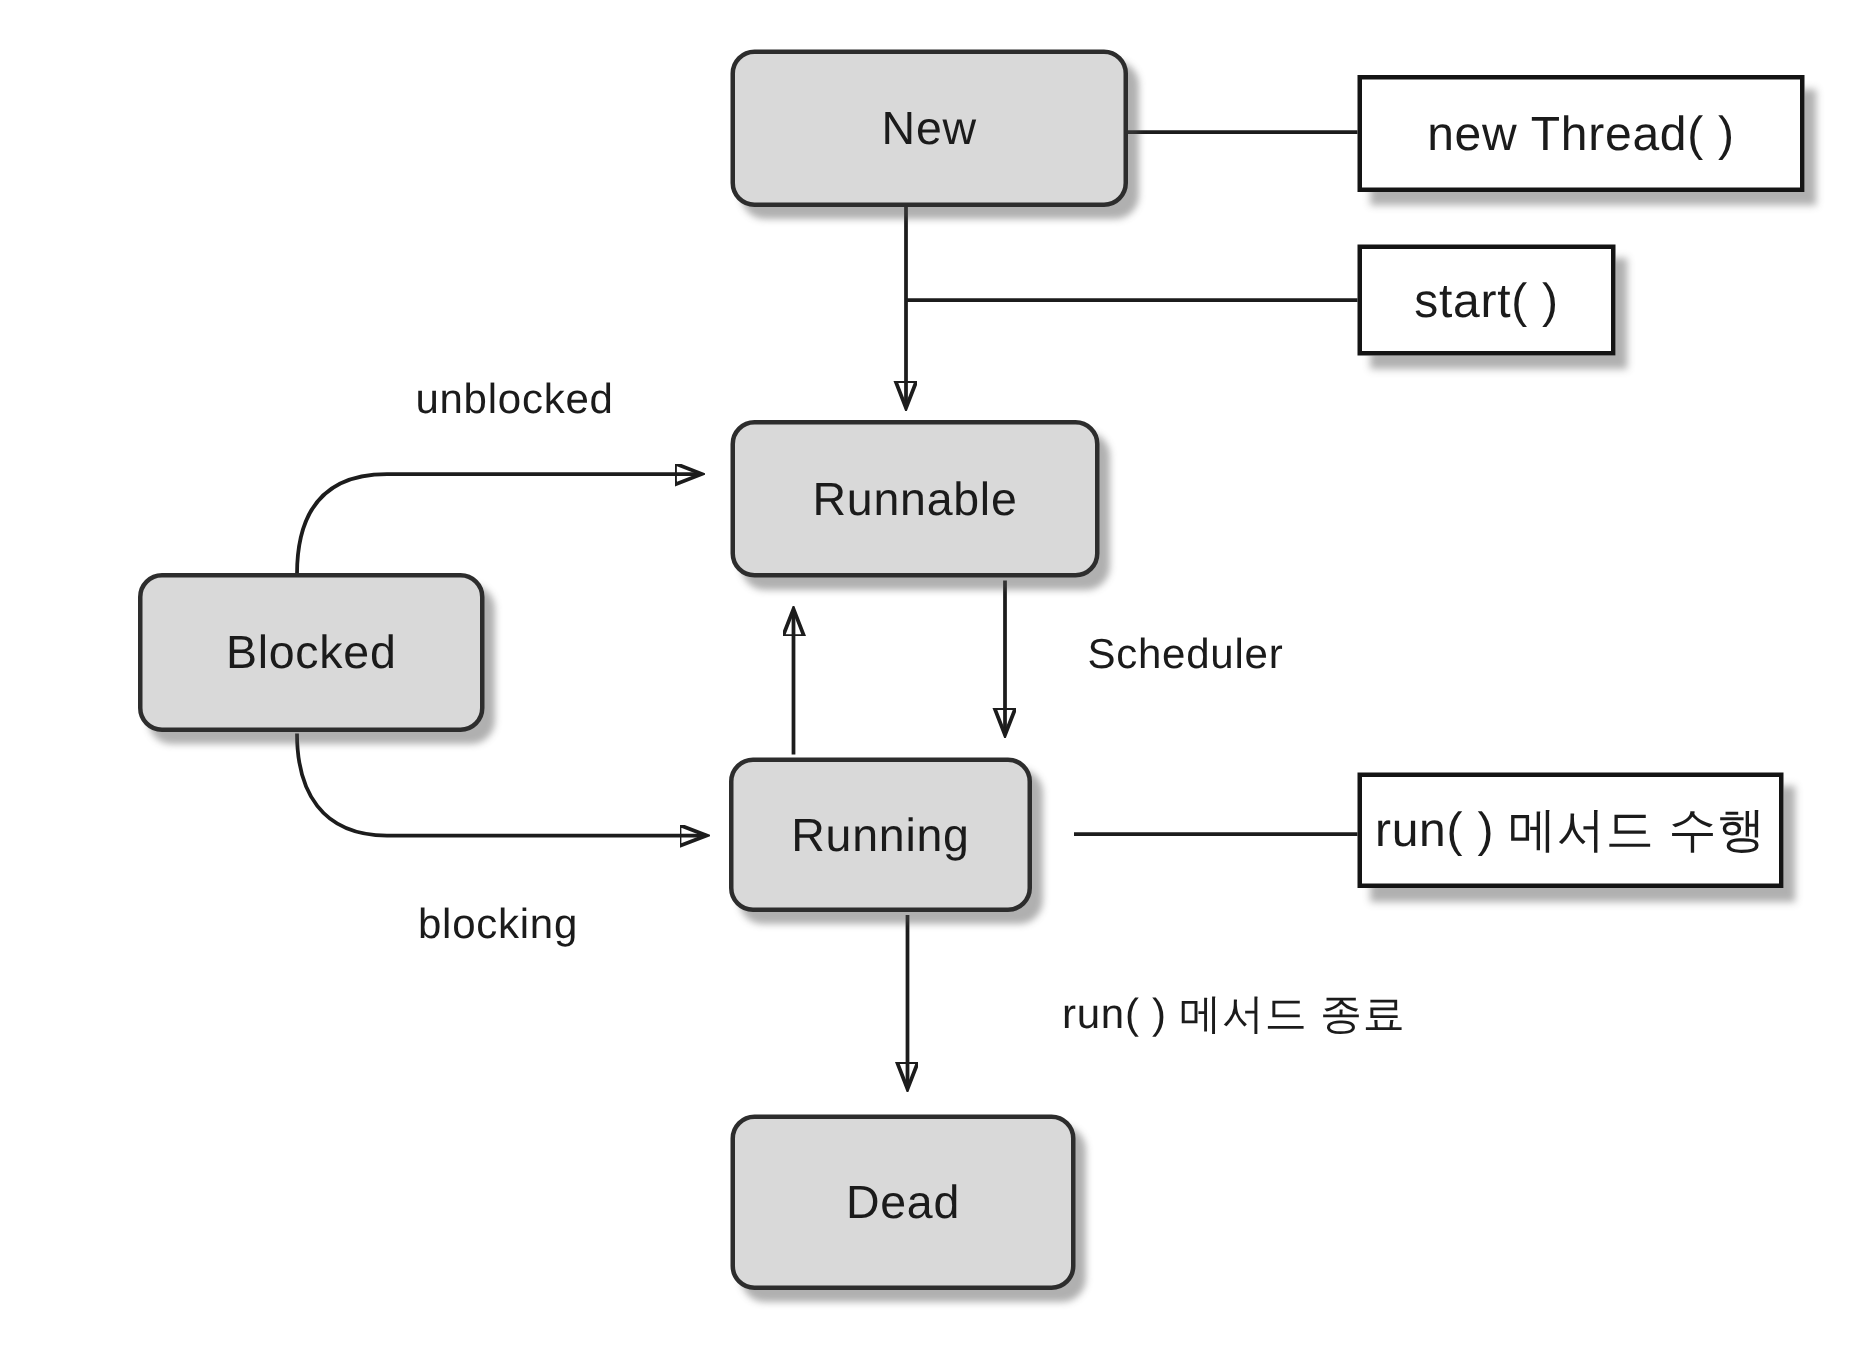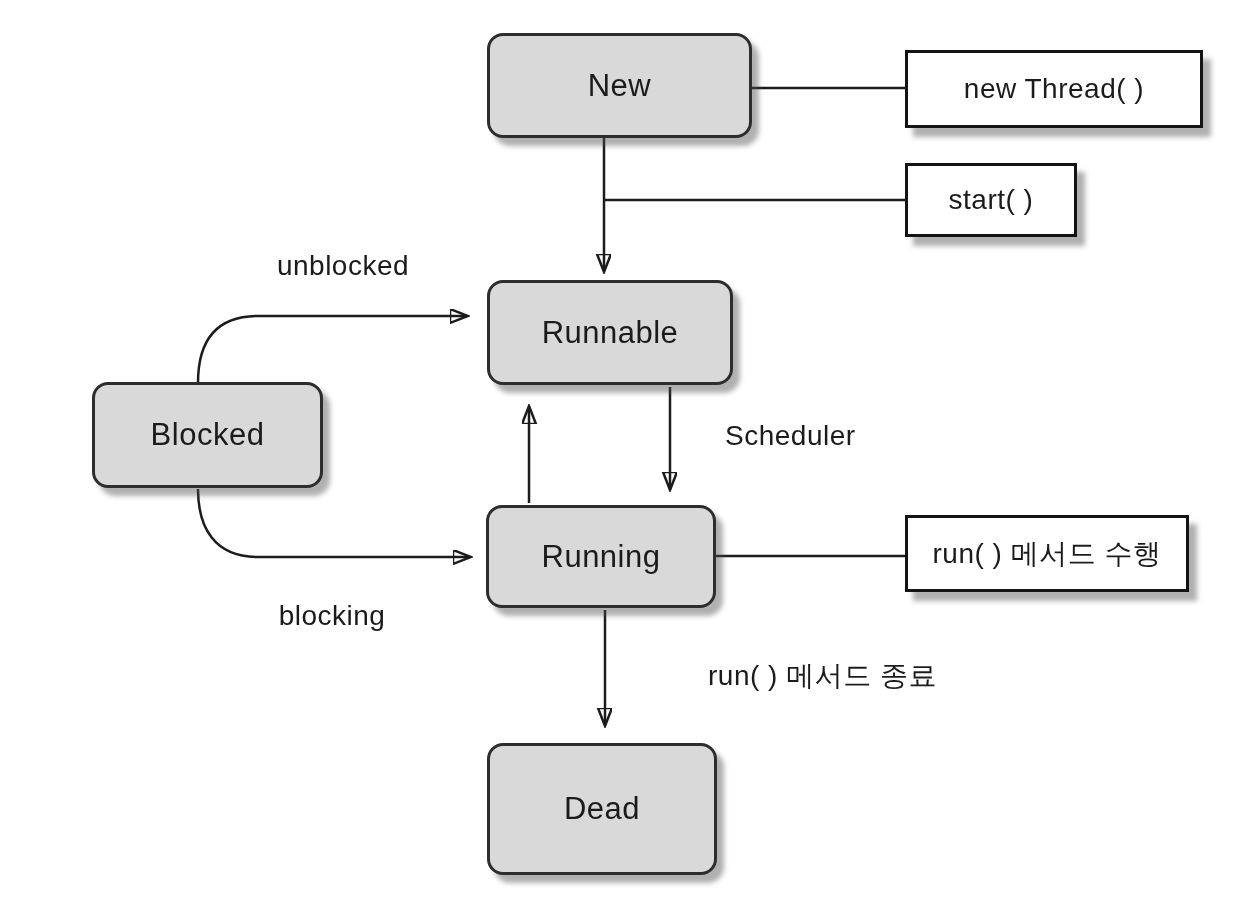--- a/index.html
+++ b/index.html
@@ -55,36 +55,36 @@
     box-sizing: border-box;
   }
   .note {
     position: absolute;
     display: flex;
     align-items: center;
     justify-content: center;
     background: var(--note-fill);
     border: 3px solid var(--note-border);
     box-shadow: 8px 9px 5px rgba(80, 80, 80, 0.45);
-    font-size: 28px;
+    font-size: 32px;
     letter-spacing: 0.5px;
     box-sizing: border-box;
     white-space: nowrap;
   }
   .flabel {
     position: absolute;
     font-size: 28px;
     letter-spacing: 0.5px;
     white-space: nowrap;
   }
   
   .state-new      { left: 487px; top: 33px;  width: 265px; height: 105px; }
   .state-runnable { left: 487px; top: 280px; width: 246px; height: 105px; }
-  .state-running  { left: 486px; top: 505px; width: 230px; height: 103px; }
-  .state-dead     { left: 487px; top: 743px; width: 230px; height: 132px; }
+  .state-running  { left: 486px; top: 505px; width: 202px; height: 103px; }
+  .state-dead     { left: 487px; top: 743px; width: 230px; height: 117px; }
   .state-blocked  { left: 92px;  top: 382px; width: 231px; height: 106px; }
   
   .note-new-thread { left: 905px; top: 50px;  width: 298px; height: 78px; }
   .note-start      { left: 905px; top: 163px; width: 172px; height: 74px; text-align: right; }
   .note-run-exec   { left: 905px; top: 515px; width: 284px; height: 77px; }
   
   .flabel-unblocked { left: 262px; top: 250px; width: 162px; text-align: center; }
   .flabel-blocking  { left: 258px; top: 585px; width: 148px; text-align: center; margin-top: 15px; }
   .flabel-scheduler { left: 725px; top: 420px; }
   .flabel-run-end   { left: 708px; top: 657px; }

